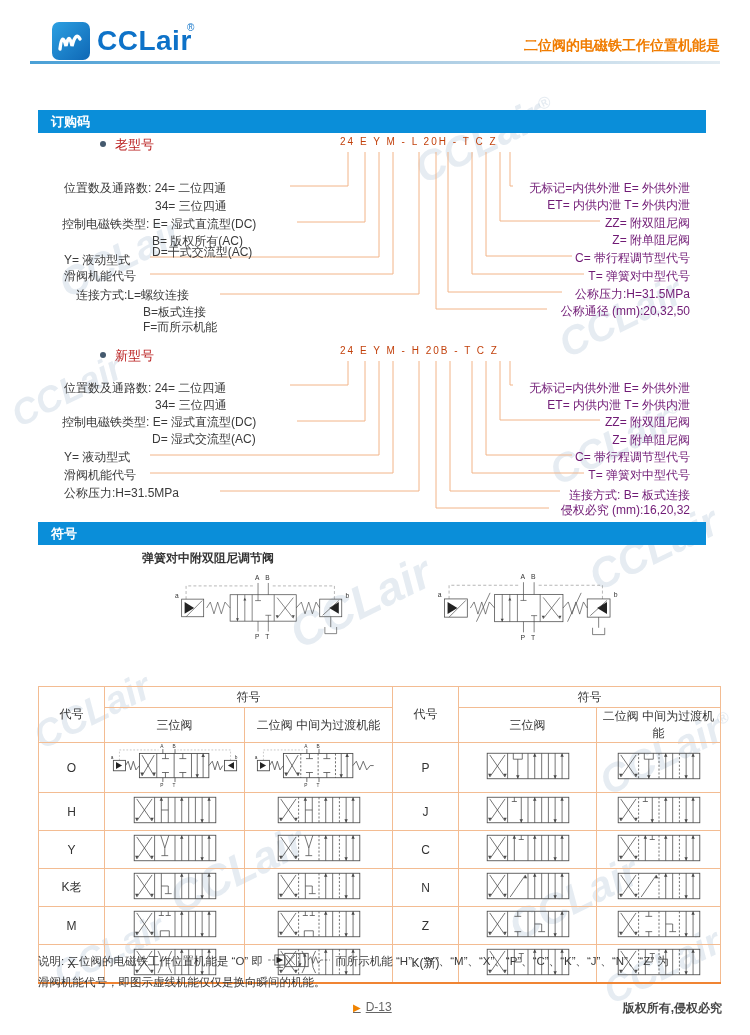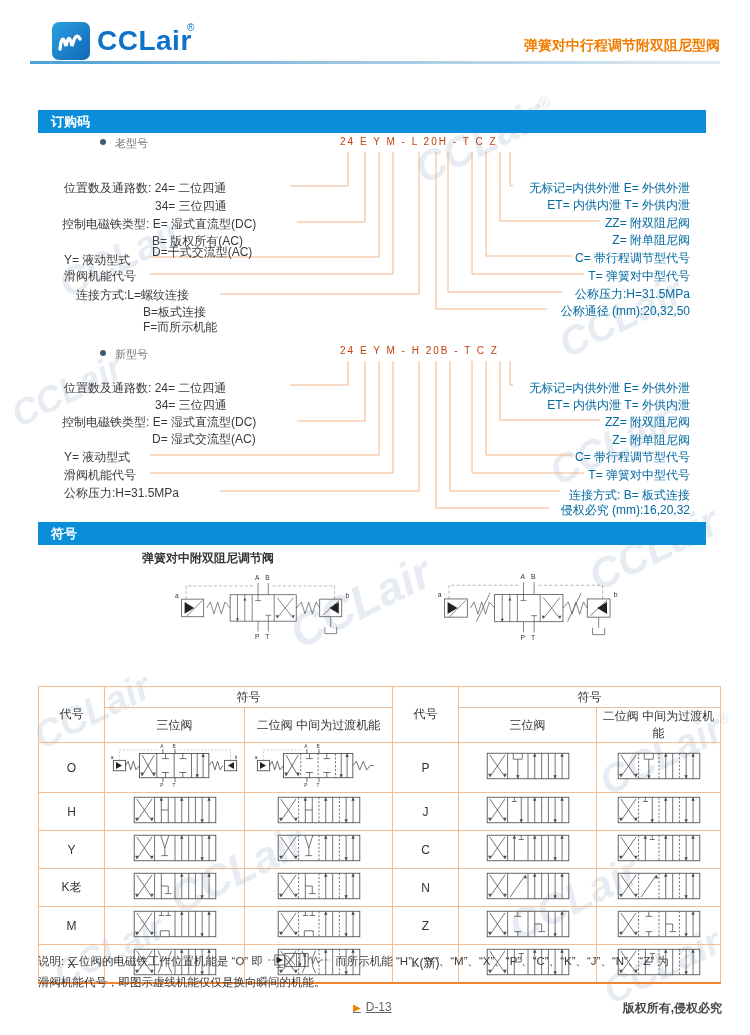--- a/index.html
+++ b/index.html
@@ -15,26 +15,26 @@
   .logo-text{position:absolute;left:97px;top:25px;font-size:28px;font-weight:bold;color:#0e72c8;
              letter-spacing:.5px;z-index:2;}
   .logo-reg{position:absolute;left:187px;top:22px;font-size:10px;color:#0e72c8;z-index:2;}
   .slogan{position:absolute;right:30px;top:37px;font-size:14px;font-weight:bold;color:#f07c00;z-index:2;}
   .hrule{position:absolute;left:30px;top:61px;width:690px;height:3px;
          background:linear-gradient(90deg,#4aa0d6,#9cc4e0 45%,#e3ecf2);z-index:2;}
   
   .secbar{position:absolute;left:38px;width:668px;height:23px;background:#0a8ed9;color:#fff;
           font-size:13px;font-weight:bold;line-height:23px;padding-left:13px;box-sizing:border-box;z-index:2;}
   
-  .model-label{position:absolute;font-size:11px;color:#737373;z-index:2;}
+  .model-label{position:absolute;font-size:13px;color:#b91c1c;z-index:2;}
   .bullet{display:inline-block;width:6px;height:6px;border-radius:50%;background:#44596e;
           margin-right:9px;vertical-align:2px;}
   .mcode{position:absolute;left:340px;font-size:10px;color:#c2410c;letter-spacing:2px;z-index:2;white-space:nowrap;}
   .lab{position:absolute;font-size:12px;color:#3a3a3a;white-space:nowrap;z-index:2;}
-  .rlab{position:absolute;right:60px;font-size:12px;color:#0369a1;white-space:nowrap;text-align:right;z-index:2;}
+  .rlab{position:absolute;right:60px;font-size:12px;color:#701a75;white-space:nowrap;text-align:right;z-index:2;}
   .leaders{position:absolute;left:0;top:0;z-index:1;pointer-events:none;}
   
   .sym-title{position:absolute;font-size:12px;font-weight:bold;color:#333;text-align:left;z-index:2;white-space:nowrap;}
   .sym-diagram{position:absolute;z-index:2;}
   
   table.spool{position:absolute;left:38px;top:686px;width:682px;border-collapse:collapse;
               table-layout:fixed;z-index:2;border-bottom:2px solid #f08433;}
   .spool th{font-size:12px;font-weight:normal;color:#333;border:1px solid #f3bc92;padding:0;height:20px;}
   .spool td{border:1px solid #f3bc92;text-align:center;vertical-align:middle;padding:0;
             font-size:12px;color:#333;}
@@ -66,21 +66,21 @@
   <div class="wm" style="left:50px;top:930px;font-size:36px"><span>CCLair</span></div>
   <div class="wm" style="left:600px;top:945px;font-size:38px"><span>CCLair</span></div>
 
   <div class="logo-box">
     <svg width="38" height="38" viewBox="0 0 38 38">
       <path d="M8,27 Q10,9 14,24 Q17,9 20,24 Q24,9 28,17" fill="none" stroke="#fff" stroke-width="3.4" stroke-linecap="round"></path>
     </svg>
   </div>
   <div class="logo-text">CCLair</div>
   <div class="logo-reg">®</div>
-  <div class="slogan">弹簧对中行程调节附双阻尼型阀</div>
+  <div class="slogan">二位阀的电磁铁工作位置机能是</div>
   <div class="hrule"></div>
 
   <div class="secbar" style="top:110px">订购码</div>
 
   <svg class="leaders" width="750" height="1035">
     <g stroke="#f2b488" stroke-width="1" fill="none">
       <path d="M348,152 V186 H290"></path>
         <path d="M365,152 V222 H297"></path>
       <path d="M379,152 V257 H150"></path>
         <path d="M393,152 V274 H150"></path>

